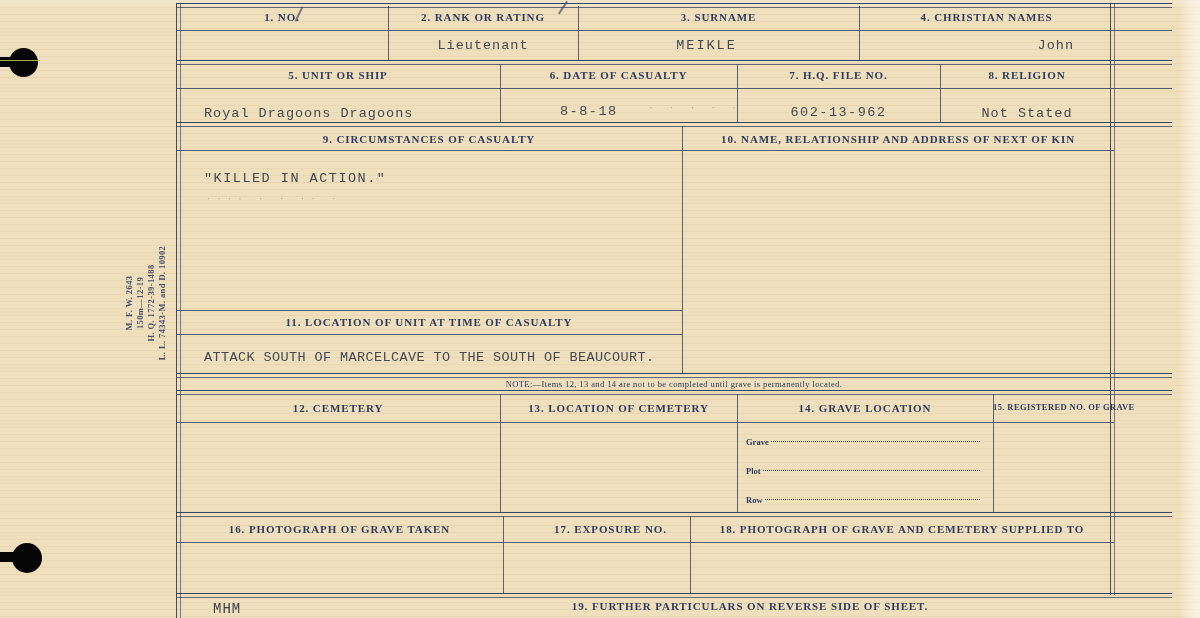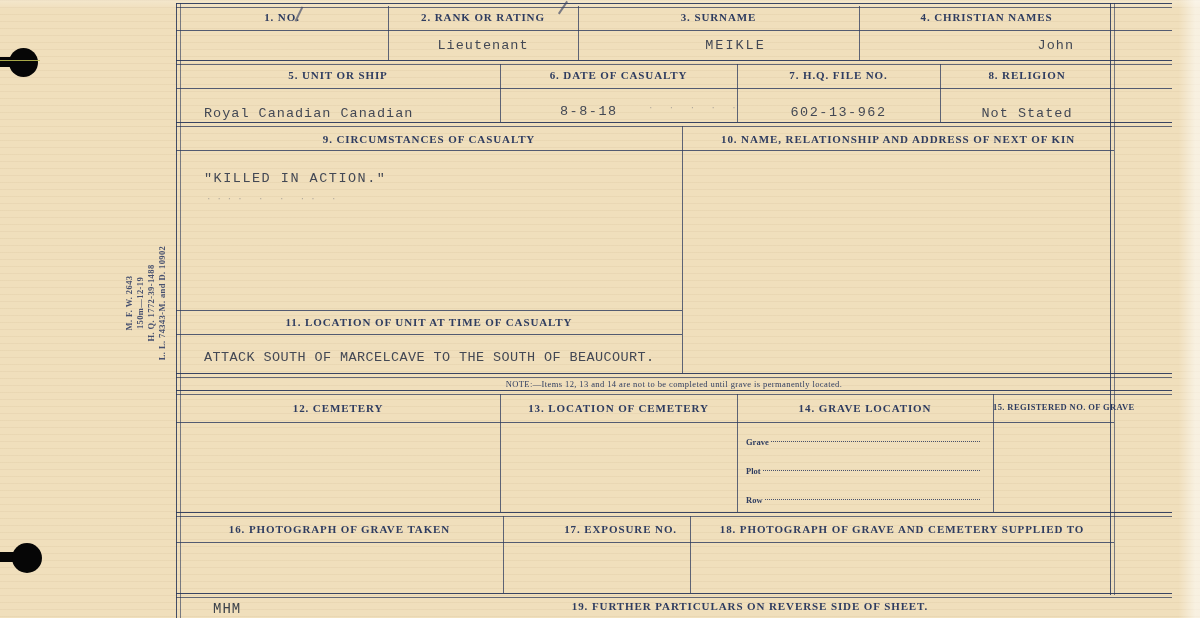--- a/index.html
+++ b/index.html
@@ -65,35 +65,35 @@
   <div class="dlh" style="left:176px;top:3px;width:996px;"></div>
   <div class="dlv" style="left:176px;top:3px;height:615px;"></div>
   <div class="dlv" style="left:1110px;top:3px;height:592px;"></div>
 
   <div class="hdr" style="left:176px;top:11px;width:212px;">1. NO.</div>
   <div class="hdr" style="left:388px;top:11px;width:190px;">2. RANK OR RATING</div>
   <div class="hdr" style="left:578px;top:11px;width:281px;">3. SURNAME</div>
   <div class="hdr" style="left:859px;top:11px;width:255px;">4. CHRISTIAN NAMES</div>
   <div class="hl" style="left:176px;top:30px;width:996px;"></div>
   <div class="type ctr" style="left:388px;top:38px;width:190px;">Lieutenant</div>
-  <div class="type ctr" style="left:595px;top:38px;width:281px;letter-spacing:2px;text-align:center;">MEIKLE</div>
+  <div class="type ctr" style="left:566px;top:38px;width:281px;letter-spacing:2px;text-align:center;">MEIKLE</div>
   <div class="type ctr" style="left:819px;top:38px;width:255px;text-align:right;">John</div>
   <div class="vl" style="left:388px;top:6px;height:54px;"></div>
   <div class="vl" style="left:578px;top:6px;height:54px;"></div>
   <div class="vl" style="left:859px;top:6px;height:54px;"></div>
   <div class="penmark" style="left:298px;top:6px;height:16px;transform:rotate(26deg);"></div>
   <div class="penmark" style="left:562px;top:0;height:15px;transform:rotate(34deg);"></div>
   <div class="dlh" style="left:176px;top:60px;width:996px;"></div>
 
   <div class="hdr" style="left:176px;top:69px;width:324px;">5. UNIT OR SHIP</div>
   <div class="hdr" style="left:500px;top:69px;width:237px;">6. DATE OF CASUALTY</div>
   <div class="hdr" style="left:737px;top:69px;width:203px;">7. H.Q. FILE NO.</div>
   <div class="hdr" style="left:940px;top:69px;width:174px;">8. RELIGION</div>
   <div class="hl" style="left:176px;top:88px;width:996px;"></div>
-  <div class="type" style="left:204px;top:106px;">Royal Canadian Canadian</div>
+  <div class="type" style="left:204px;top:106px;">Royal Dragoons Dragoons</div>
   <div class="type" style="left:560px;top:104px;letter-spacing:1.5px;">8-8-18</div>
   <div class="smudge" style="left:648px;top:103px;">·  ·  · ·  ·</div>
   <div class="type ctr" style="left:737px;top:105px;width:203px;letter-spacing:1.5px;">602-13-962</div>
   <div class="type ctr" style="left:940px;top:106px;width:174px;">Not Stated</div>
   <div class="vl" style="left:500px;top:64px;height:58px;"></div>
   <div class="vl" style="left:737px;top:64px;height:58px;"></div>
   <div class="vl" style="left:940px;top:64px;height:58px;"></div>
   <div class="dlh" style="left:176px;top:122px;width:996px;"></div>
 
   <div class="hdr" style="left:176px;top:133px;width:506px;">9. CIRCUMSTANCES OF CASUALTY</div>
@@ -130,21 +130,21 @@
     <span class="lbl">Plot</span>
     <span class="leader"></span>
   </div>
   <div class="dotrow" style="top:495px;">
     <span class="lbl">Row</span>
     <span class="leader"></span>
   </div>
   <div class="dlh" style="left:176px;top:512px;width:996px;"></div>
 
   <div class="hdr" style="left:176px;top:523px;width:327px;">16. PHOTOGRAPH OF GRAVE TAKEN</div>
-  <div class="hdr" style="left:490px;top:523px;width:187px;text-align:right;">17. EXPOSURE NO.</div>
+  <div class="hdr" style="left:517px;top:523px;width:187px;">17. EXPOSURE NO.</div>
   <div class="hdr" style="left:690px;top:523px;width:424px;">18. PHOTOGRAPH OF GRAVE AND CEMETERY SUPPLIED TO</div>
   <div class="hl" style="left:176px;top:542px;width:938px;"></div>
   <div class="vl" style="left:503px;top:516px;height:77px;"></div>
   <div class="vl" style="left:690px;top:516px;height:77px;"></div>
   <div class="dlh" style="left:176px;top:593px;width:996px;"></div>
 
   <div class="hdr" style="left:204px;top:600px;width:996px;padding-left:48px;">19. FURTHER PARTICULARS ON REVERSE SIDE OF SHEET.</div>
   <div class="mhm" style="left:180px;top:601px;">MHM</div>
 
 </div>

